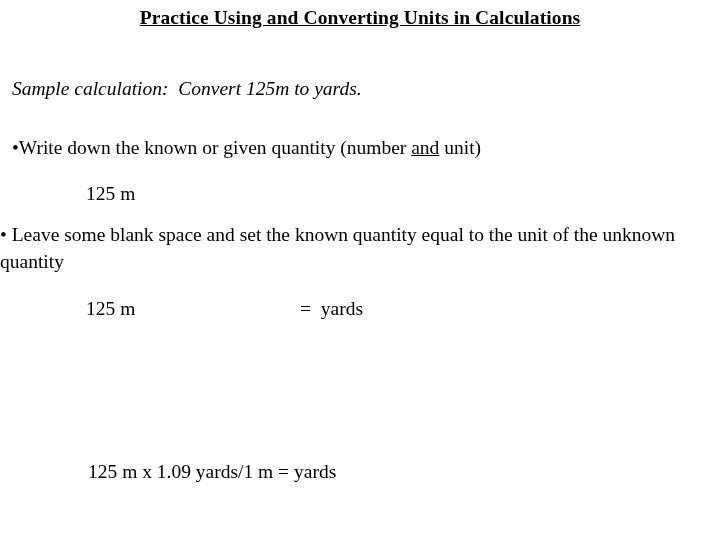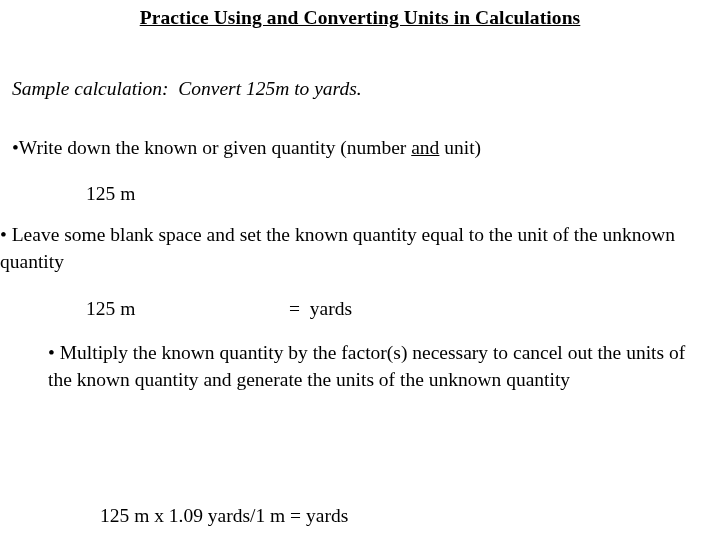--- a/index.html
+++ b/index.html
@@ -46,23 +46,23 @@
     position: absolute;
     font-size: 19.5px;
     line-height: 27px;
     font-weight: normal;
   }
   .sample-line   { left: 12px;  top: 75px; font-style: italic;  }
   .bullet-write  { left: 12px;  top: 134px; }
   .known-qty     { left: 86px;  top: 180px; }
   .bullet-leave  { left: 0;  top: 221px; width: 706px; }
   .eq-left       { left: 86px;  top: 295px; }
-  .eq-right      { left: 289px; top: 295px; }
+  .eq-right      { left: 300px; top: 295px; }
   .bullet-mult   { left: 48px;  top: 339px; width: 645px; }
-  .answer-line   { left: 100px;  top: 458px; margin-top: 44px; }
+  .answer-line   { left: 88px;  top: 458px; }
   u.underline-and { text-decoration: underline; }
 </style>
 </head>
 <body>
 
 <div class="slide">
 
   <div class="slide-title">Practice Using and Converting Units in Calculations</div>
 
   <div class="line sample-line">Sample calculation:  Convert 125m to yards.</div>
@@ -71,18 +71,16 @@
 
   <div class="line known-qty">125 m</div>
 
   <div class="para bullet-leave"><span>•</span>
     <span>Leave some blank space and set the known quantity equal to the unit of the unknown quantity</span></div>
 
   <div class="line eq-left">125 m</div>
 
   <div class="line eq-right">=  yards</div>
 
-  <div class="para bullet-mult"><span>•</span>
-    <span>Multiply the known quantity by the factor(s) necessary to cancel out the units of the known quantity and generate the units of the unknown quantity</span></div>
 
   <div class="line answer-line">125 m x 1.09 yards/1 m = yards</div>
 
 </div>
 
 </body></html>

